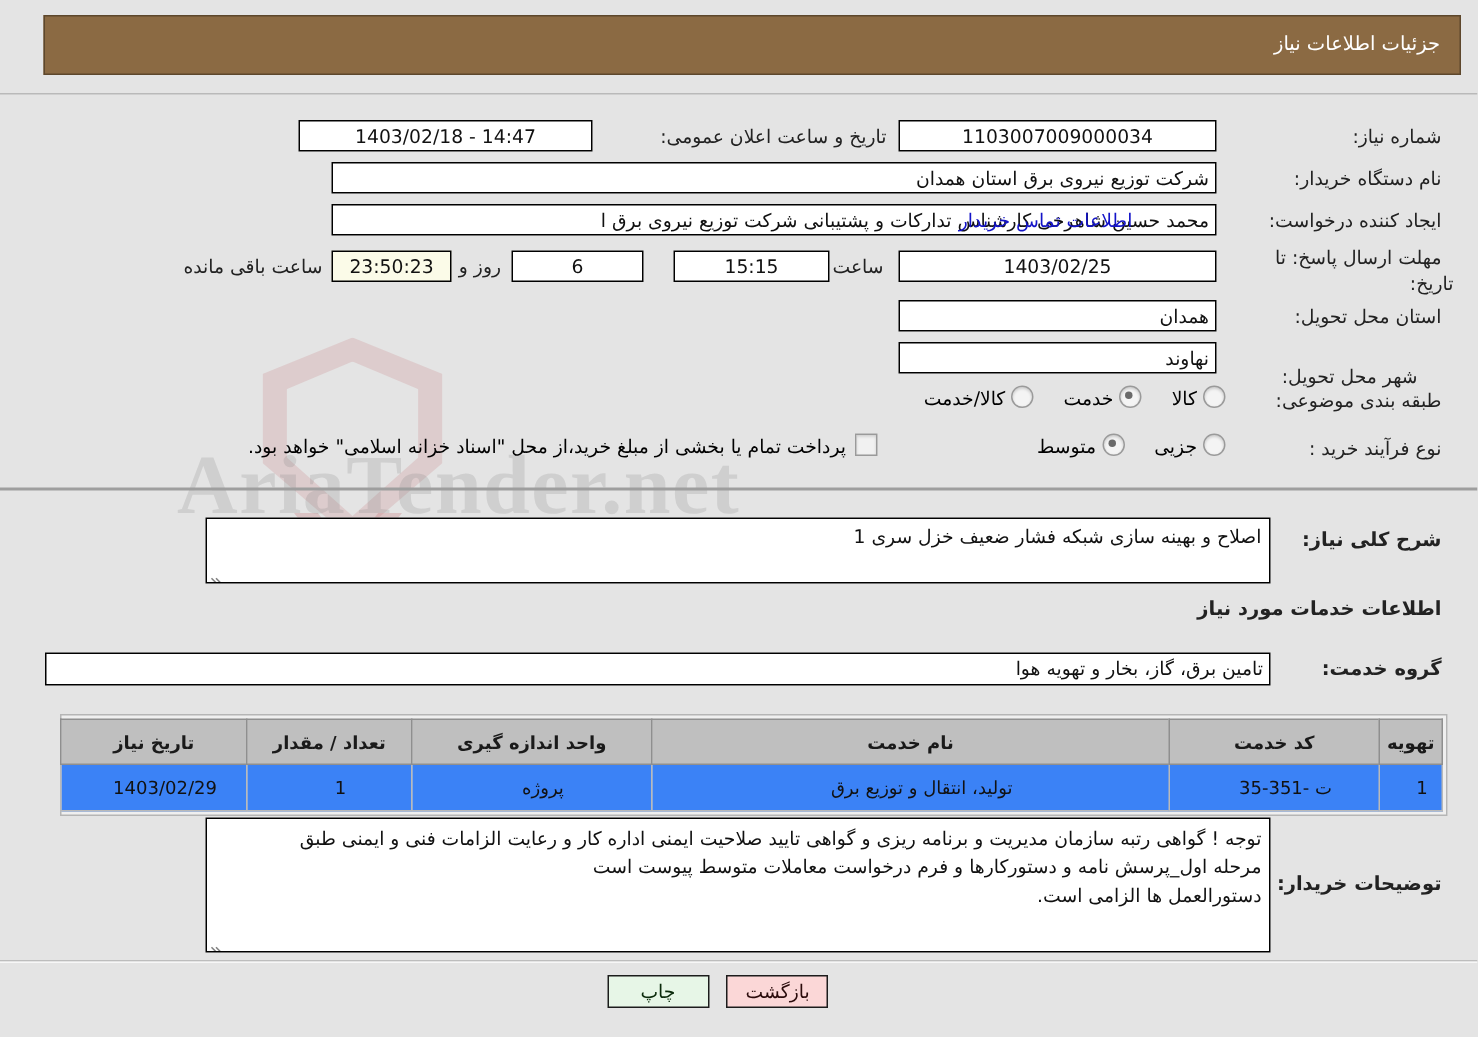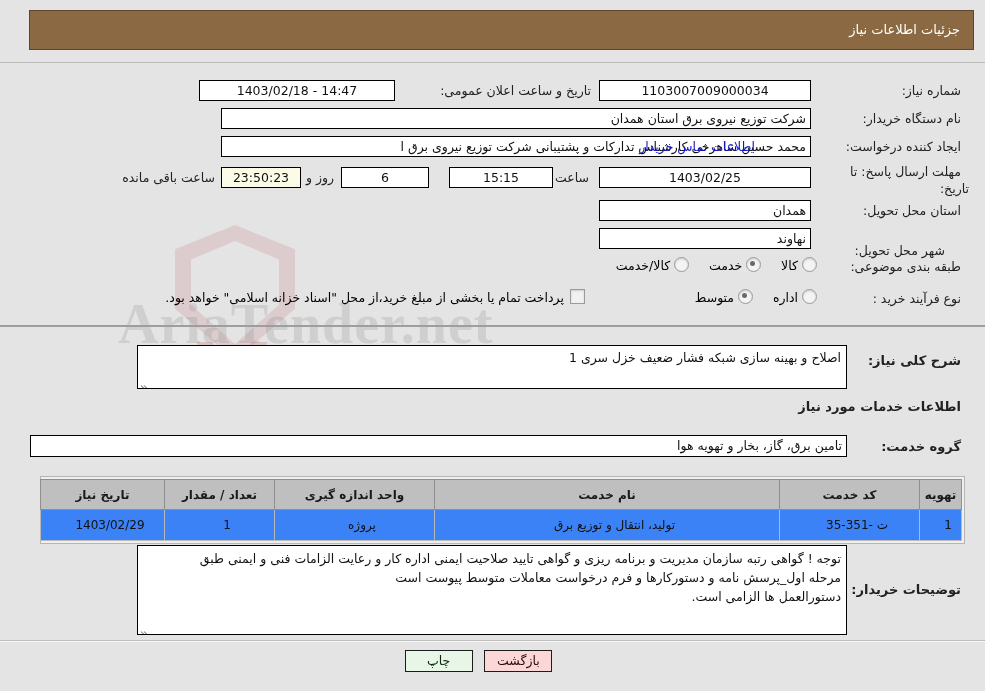--- a/index.html
+++ b/index.html
@@ -347,21 +347,21 @@
 
   <div class="lbl" style="right:24px; top:196px;">طبقه بندی موضوعی:</div>
   <div class="radio-row" style="right:168px; top:194px;">
     <span class="radio" id="cat-r0"></span><span class="radio-label">کالا</span>
     <span class="radio on" id="cat-r1"></span><span class="radio-label">خدمت</span>
     <span class="radio" id="cat-r2"></span><span class="radio-label">کالا/خدمت</span>
   </div>
 
   <div class="lbl" style="right:24px; top:228px;">نوع فرآیند خرید :</div>
   <div class="radio-row" style="right:168px; top:226px;">
-    <span class="radio" id="pt-r0"></span><span class="radio-label">اداره</span>
+    <span class="radio" id="pt-r0"></span><span class="radio-label">جزیی</span>
     <span class="radio on" id="pt-r1"></span><span class="radio-label">متوسط</span>
   </div>
   <div class="radio-row" style="right:400px; top:226px;">
     <span class="cbox"></span><span class="radio-label" style="margin:0 6px 0 0;">پرداخت تمام یا بخشی از مبلغ خرید،از محل "اسناد خزانه اسلامی" خواهد بود.</span>
   </div>
 </div>
 
 <div class="section2">
 
   <div class="lbl bold" style="right:24px; top:24px; font-size:13px;">شرح کلی نیاز:</div>

